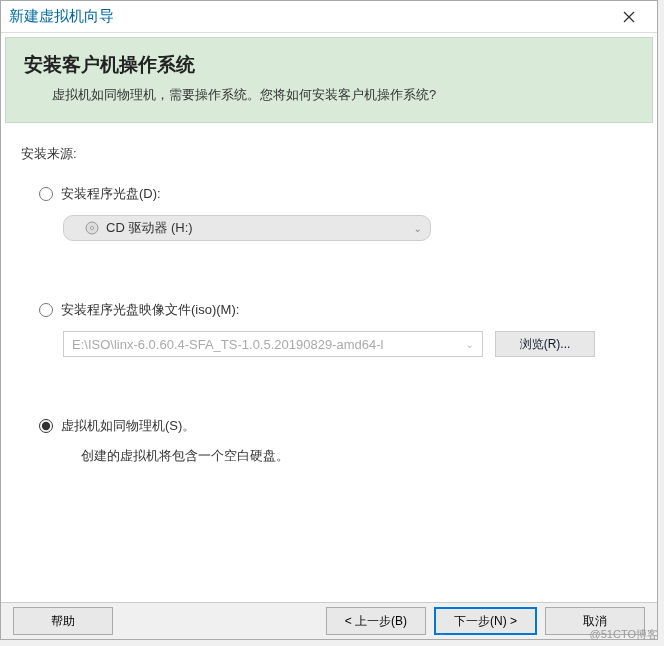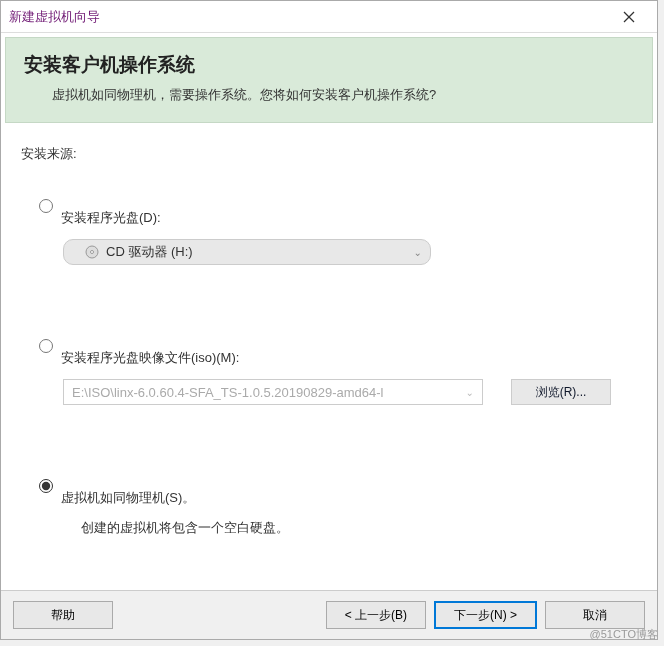--- a/index.html
+++ b/index.html
@@ -22,21 +22,21 @@
     }
     .titlebar {
       height: 32px;
       background: #ffffff;
       border-bottom: 1px solid #ddd;
       display: flex;
       align-items: center;
       padding: 0 8px;
       justify-content: space-between;
     }
-    .titlebar-title { font-size: 13px; color: #701a75; }
+    .titlebar-title { font-size: 15px; color: #0369a1; }
     .close-btn {
       width: 40px;
       height: 28px;
       display: flex;
       align-items: center;
       justify-content: center;
       font-size: 16px;
       cursor: pointer;
     }
     .header-panel {
@@ -68,21 +68,21 @@
       display: flex;
       align-items: center;
       margin-bottom: 12px;
     }
     .radio-row input[type="radio"] {
       width: 14px;
       height: 14px;
       margin-right: 8px;
       accent-color: #333;
     }
-    .radio-row label { font-size: 13px; margin-top: 24px; }
+    .radio-row label { font-size: 13px; }
     .dropdown {
       margin-left: 24px;
       margin-bottom: 60px;
       width: 368px;
       height: 26px;
       background: #e8e8e8;
       border: 1px solid #ccc;
       display: flex;
       align-items: center;
       padding: 0 20px;
@@ -101,21 +101,21 @@
     .dropdown .chev {
       position: absolute;
       right: 8px;
       color: #888;
       font-size: 10px;
     }
     .iso-row {
       margin-left: 24px;
       display: flex;
       align-items: flex-start;
-      gap: 28px;
+      gap: 12px;
       margin-bottom: 60px;
     }
     .iso-combo {
       width: 420px;
       height: 26px;
       border: 1px solid #ccc;
       display: flex;
       align-items: center;
       padding: 0 8px;
       color: #aaa;
@@ -137,21 +137,21 @@
       font-size: 12px;
       cursor: default;
     }
     .later-desc {
       margin-left: 42px;
       margin-top: 10px;
       font-size: 13px;
     }
     .footer {
       border-top: 1px solid #ccc;
-      padding: 10px 12px;
+      padding: 4px 12px;
       display: flex;
       align-items: center;
       gap: 8px;
       background: #f0f0f0;
     }
     .footer .spacer { flex: 1; }
     .btn {
       height: 28px;
       padding: 0 18px;
       background: #e8e8e8;

